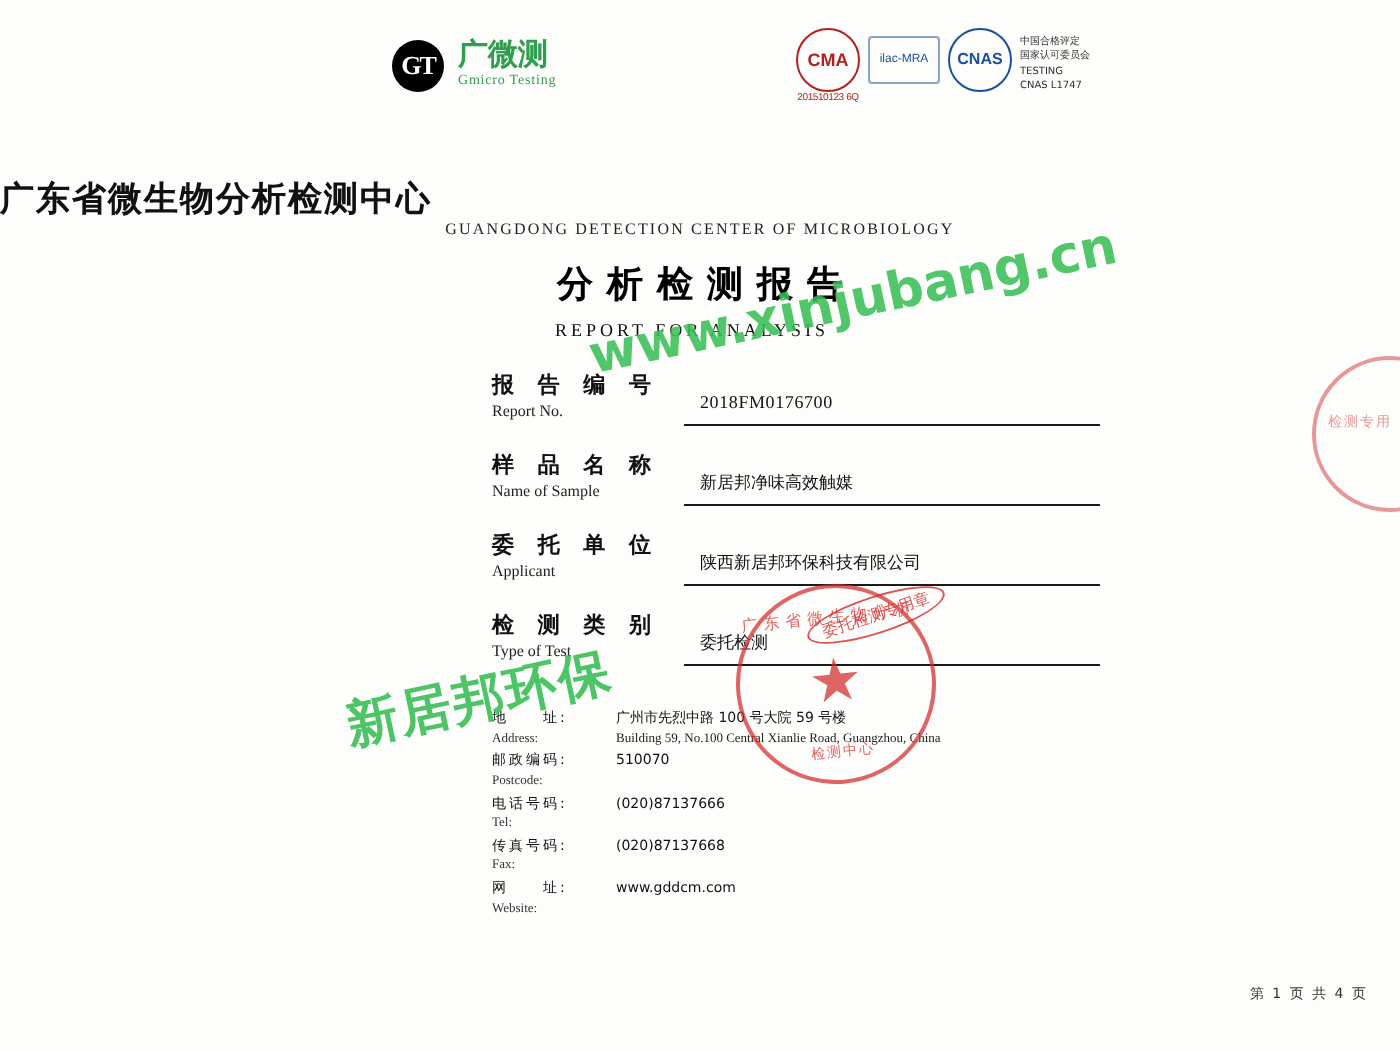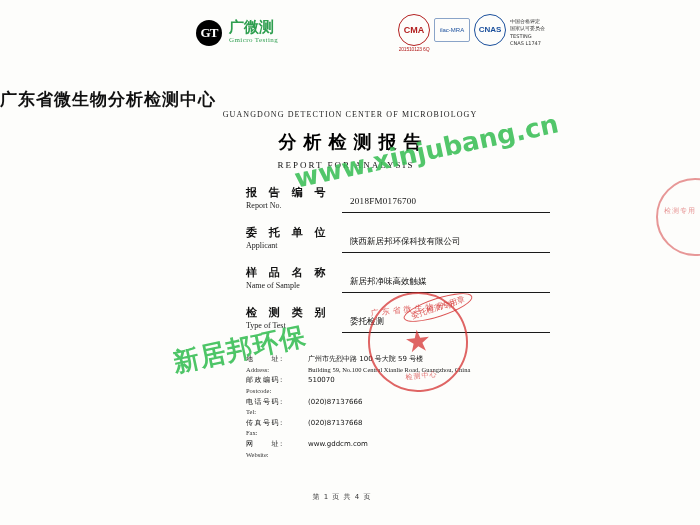--- a/index.html
+++ b/index.html
@@ -269,21 +269,21 @@
     font-size: 6.5px;
     color: #222;
   }
 
   
   .page-no {
     position: absolute;
     left: 0;
     top: 492px;
     width: 684px;
-    text-align: center;
+    text-align: right;
     font-family: "DejaVu Sans", sans-serif;
     font-size: 7px;
     color: #333;
     letter-spacing: 1px;
   }
 
   
   .stamp-round {
     position: absolute;
     left: 368px;
@@ -433,33 +433,33 @@
       <div class="field-labels">
         <div class="lbl-cn">报 告 编 号</div>
         <div class="lbl-en">Report No.</div>
       </div>
       <div class="field-value mono">2018FM0176700</div>
       <div class="field-line"></div>
     </div>
 
     <div class="field">
       <div class="field-labels">
+        <div class="lbl-cn">样 品 名 称</div>
+        <div class="lbl-en">Name of Sample</div>
+      </div>
+      <div class="field-value">新居邦净味高效触媒</div>
+      <div class="field-line"></div>
+    </div>
+
+    <div class="field">
+      <div class="field-labels">
         <div class="lbl-cn">委 托 单 位</div>
         <div class="lbl-en">Applicant</div>
       </div>
       <div class="field-value">陕西新居邦环保科技有限公司</div>
-      <div class="field-line"></div>
-    </div>
-
-    <div class="field">
-      <div class="field-labels">
-        <div class="lbl-cn">样 品 名 称</div>
-        <div class="lbl-en">Name of Sample</div>
-      </div>
-      <div class="field-value">新居邦净味高效触媒</div>
       <div class="field-line"></div>
     </div>
 
     <div class="field">
       <div class="field-labels">
         <div class="lbl-cn">检 测 类 别</div>
         <div class="lbl-en">Type of Test</div>
       </div>
       <div class="field-value">委托检测</div>
       <div class="field-line"></div>

